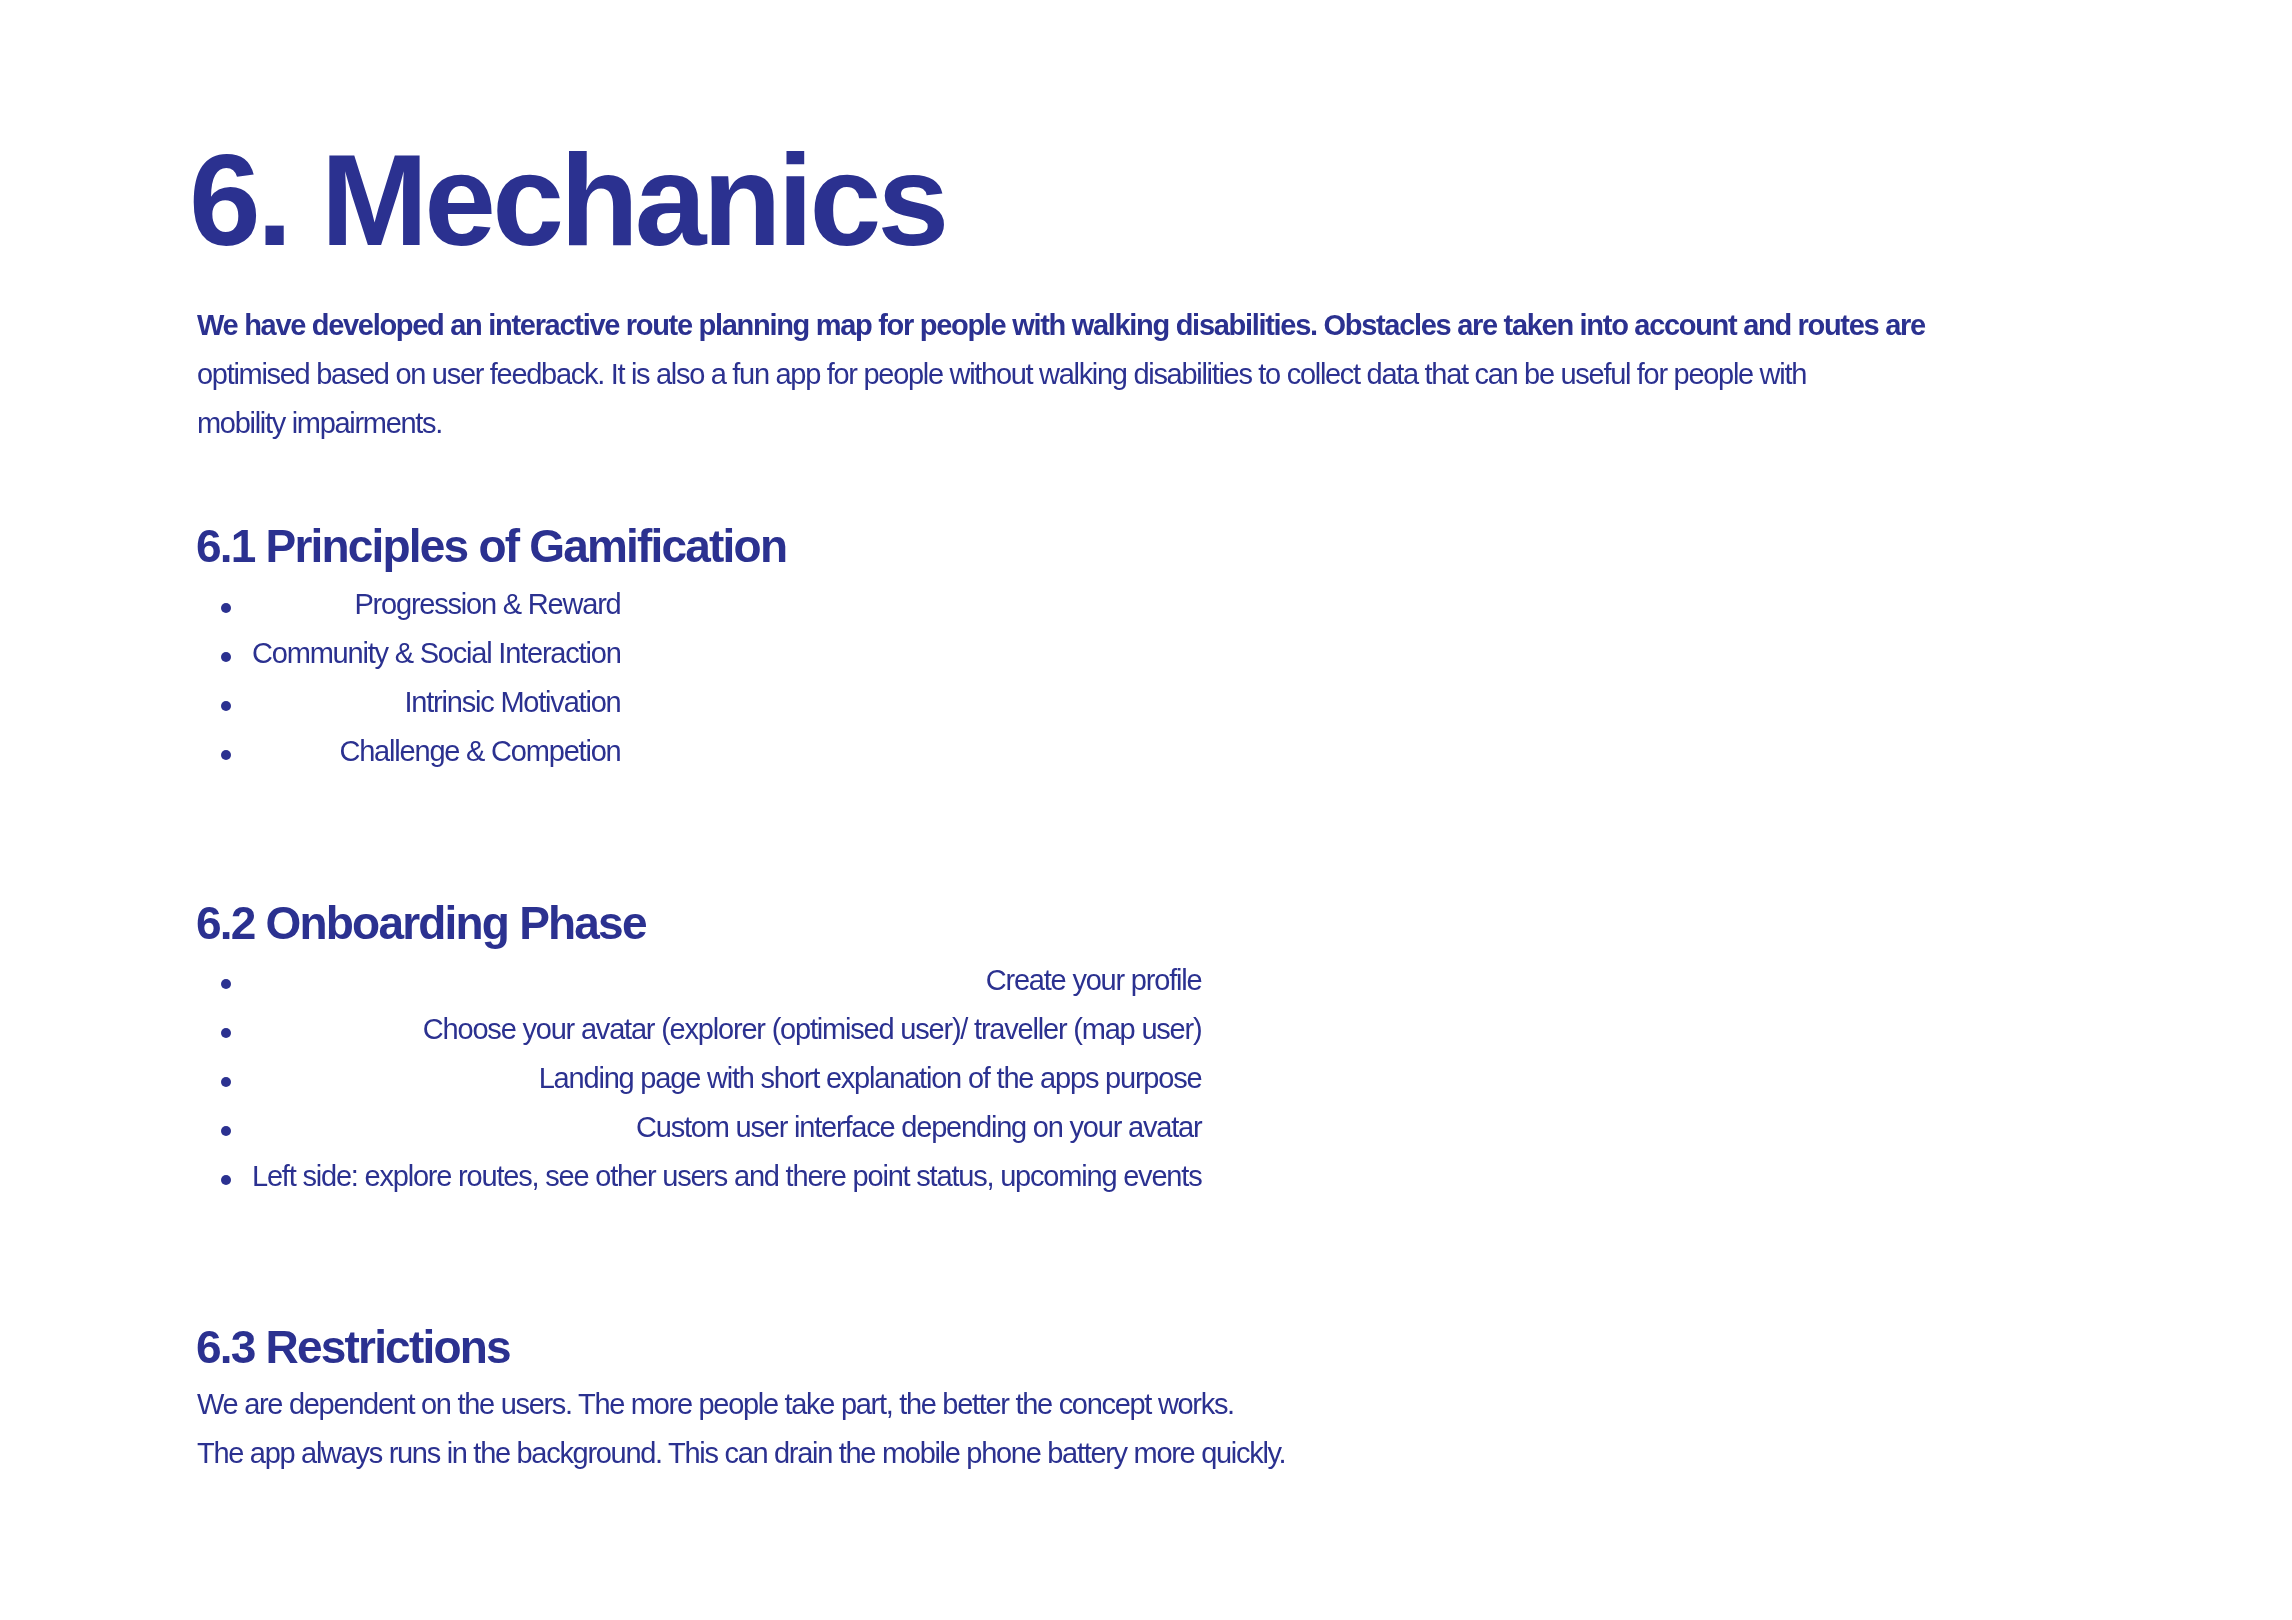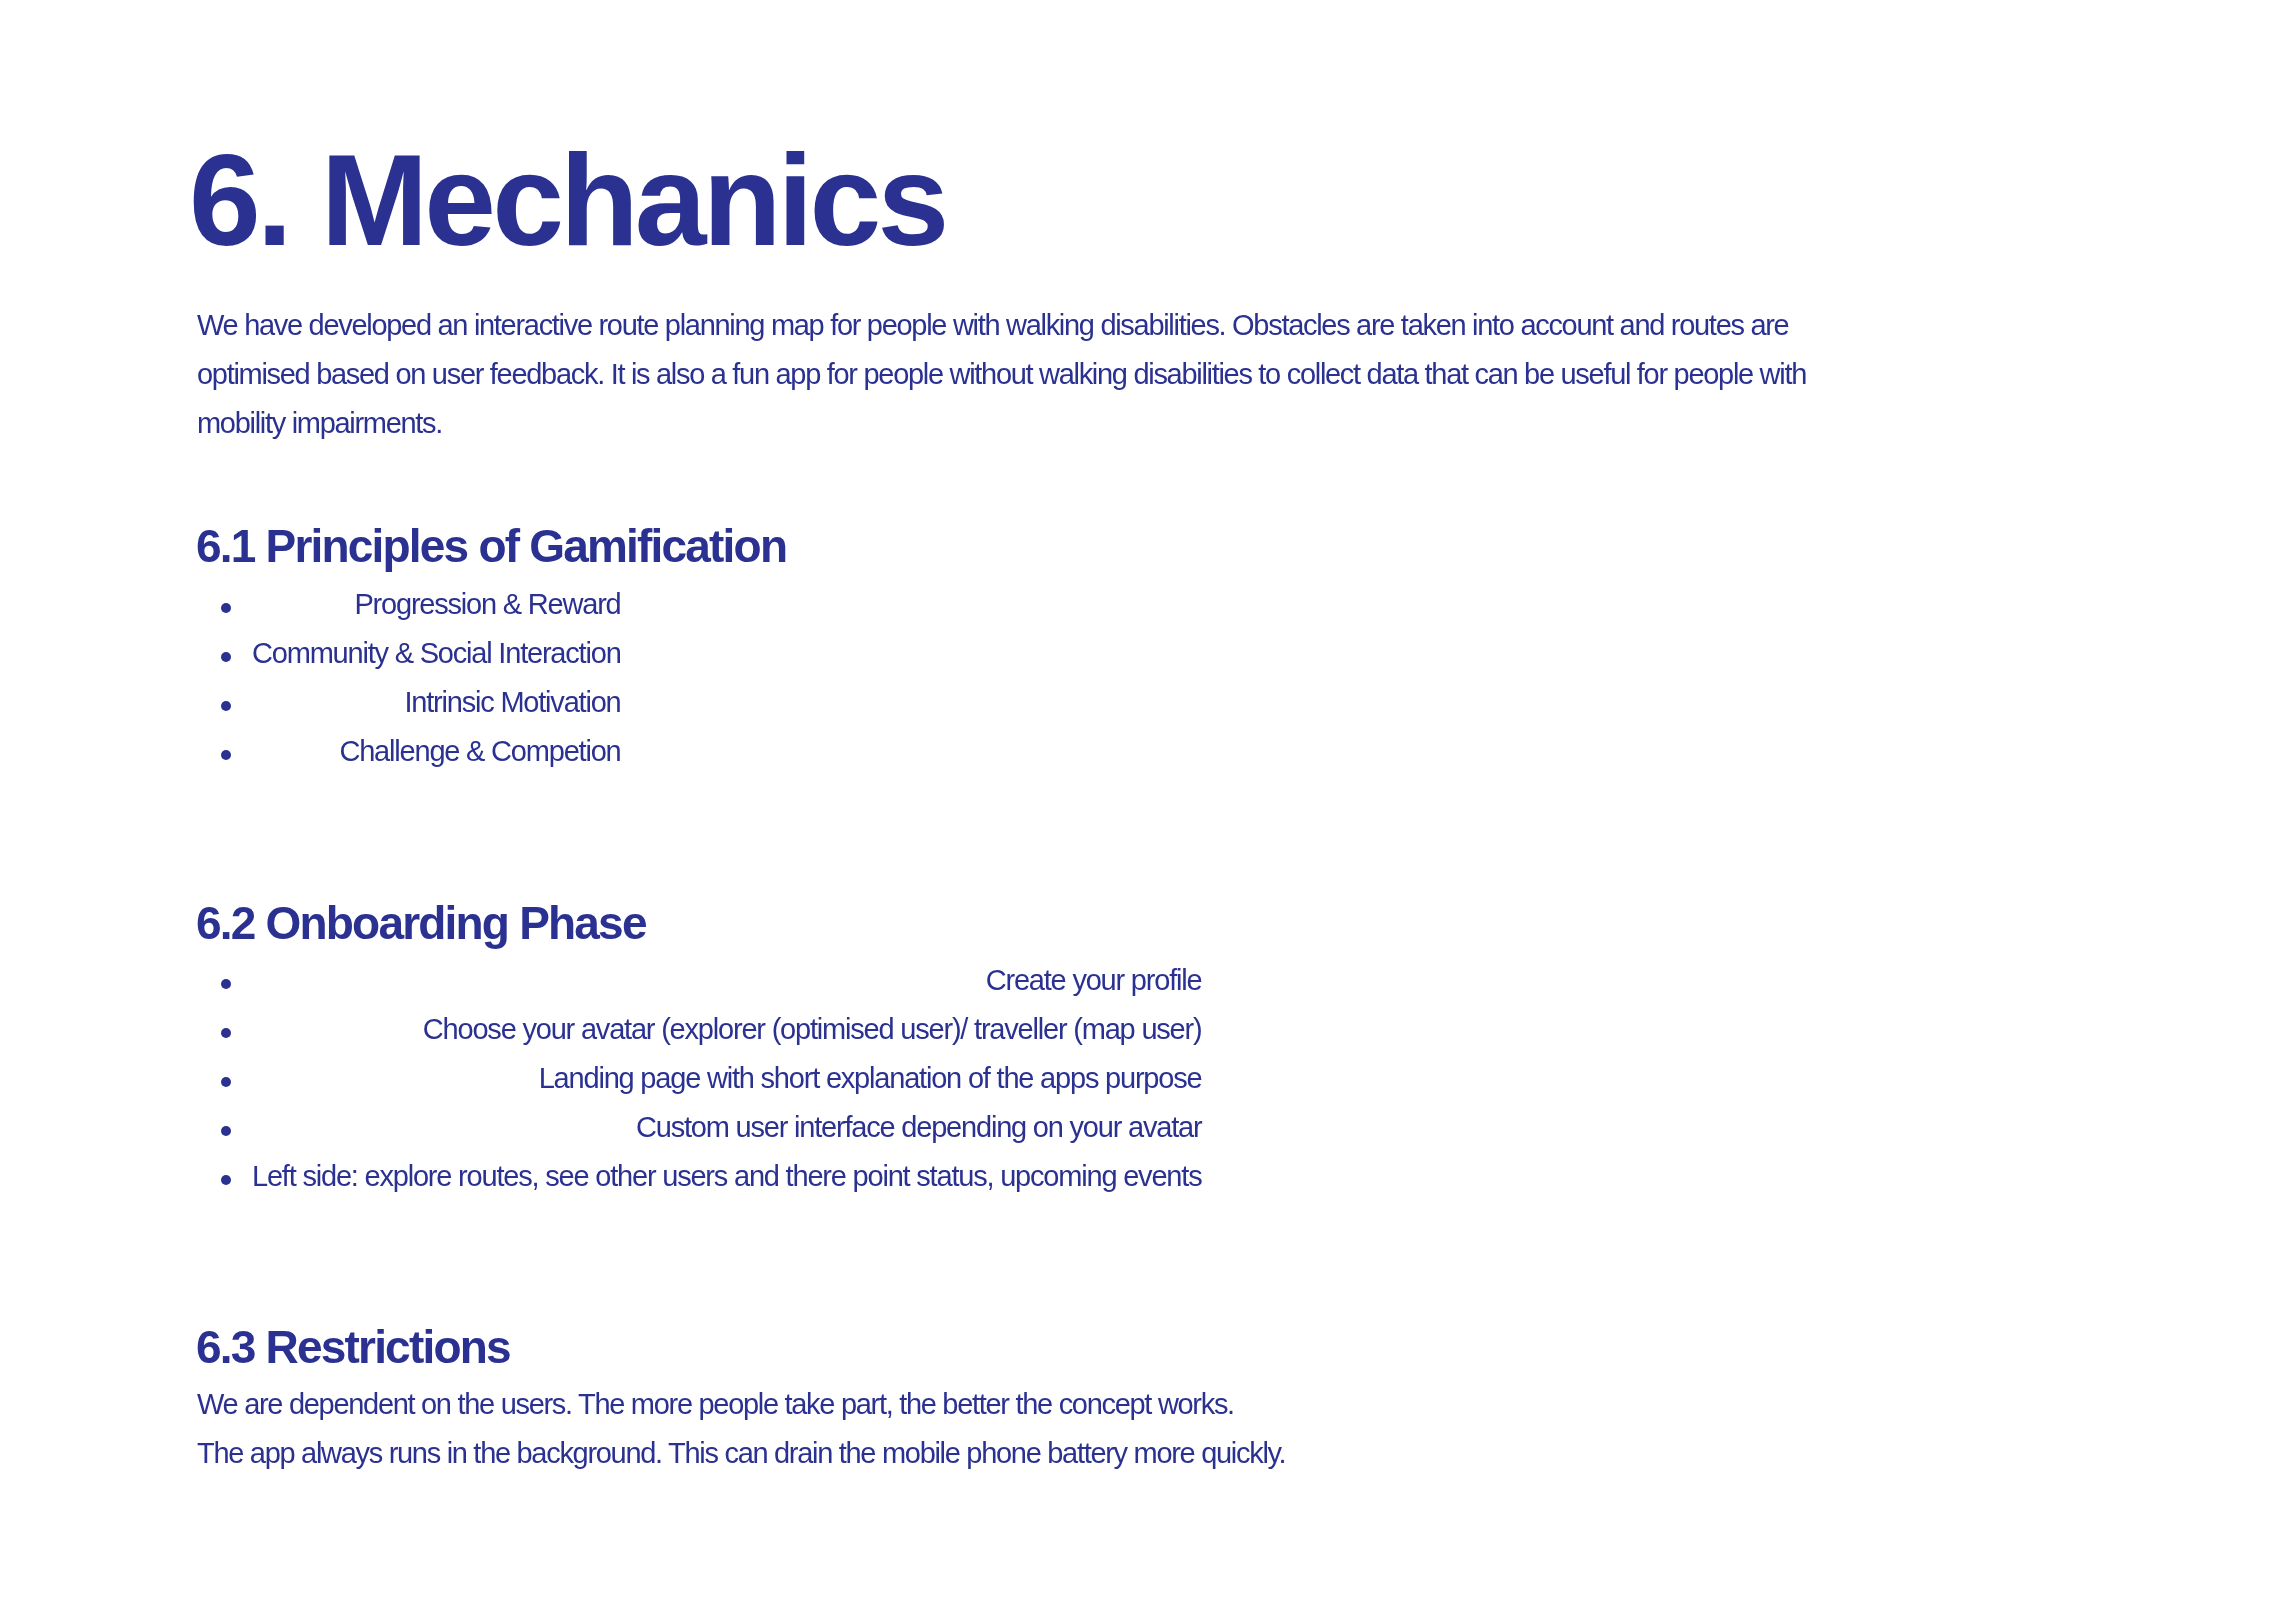--- a/index.html
+++ b/index.html
@@ -78,21 +78,21 @@
     }
   </style>
 </head>
 <body>
 
 <div class="page">
 
   <h1 class="abs title" style="margin:0;">6. Mechanics</h1>
 
   <div>
-    <div class="abs para" style="top:301px;">We have developed an interactive route planning map for people with walking disabilities. Obstacles are taken into account and routes are</div>
+    <div class="abs para" style="top:301px;font-weight:bold;">We have developed an interactive route planning map for people with walking disabilities. Obstacles are taken into account and routes are</div>
     <div class="abs para" style="top:350px;">optimised based on user feedback. It is also a fun app for people without walking disabilities to collect data that can be useful for people with</div>
     <div class="abs para" style="top:399px;">mobility impairments.</div>
   </div>
 
   <section>
     <h2 class="abs h2" style="top:519px; margin:0;">6.1 Principles of Gamification</h2>
     <ul class="abs bullets" style="top:580px;">
       <li><span class="bullet-dot"></span><span>Progression &amp; Reward</span></li>
       <li><span class="bullet-dot"></span><span>Community &amp; Social Interaction</span></li>
       <li><span class="bullet-dot"></span><span>Intrinsic Motivation</span></li>

